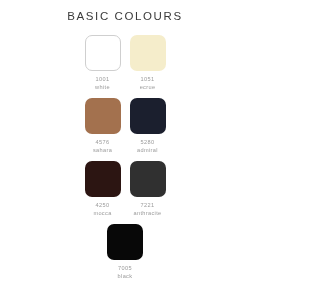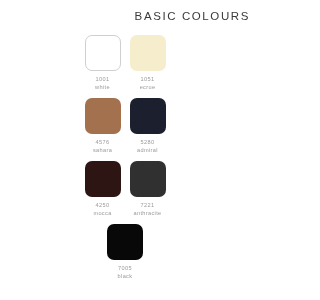--- a/index.html
+++ b/index.html
@@ -14,21 +14,21 @@
     overflow: hidden;
   }
   .sheet {
     width: 250px;
     height: 300px;
     position: relative;
     background: #ffffff;
     box-sizing: border-box;
   }
   .page-title {
-    text-align: right;
+    text-align: center;
     font-size: 11.5px;
     letter-spacing: 1.6px;
     color: #3a3a3a;
     font-weight: 400;
     padding-top: 9px;
     line-height: 14px;
     white-space: nowrap;
   }
   .swatch-grid {
     margin-top: 12px;

